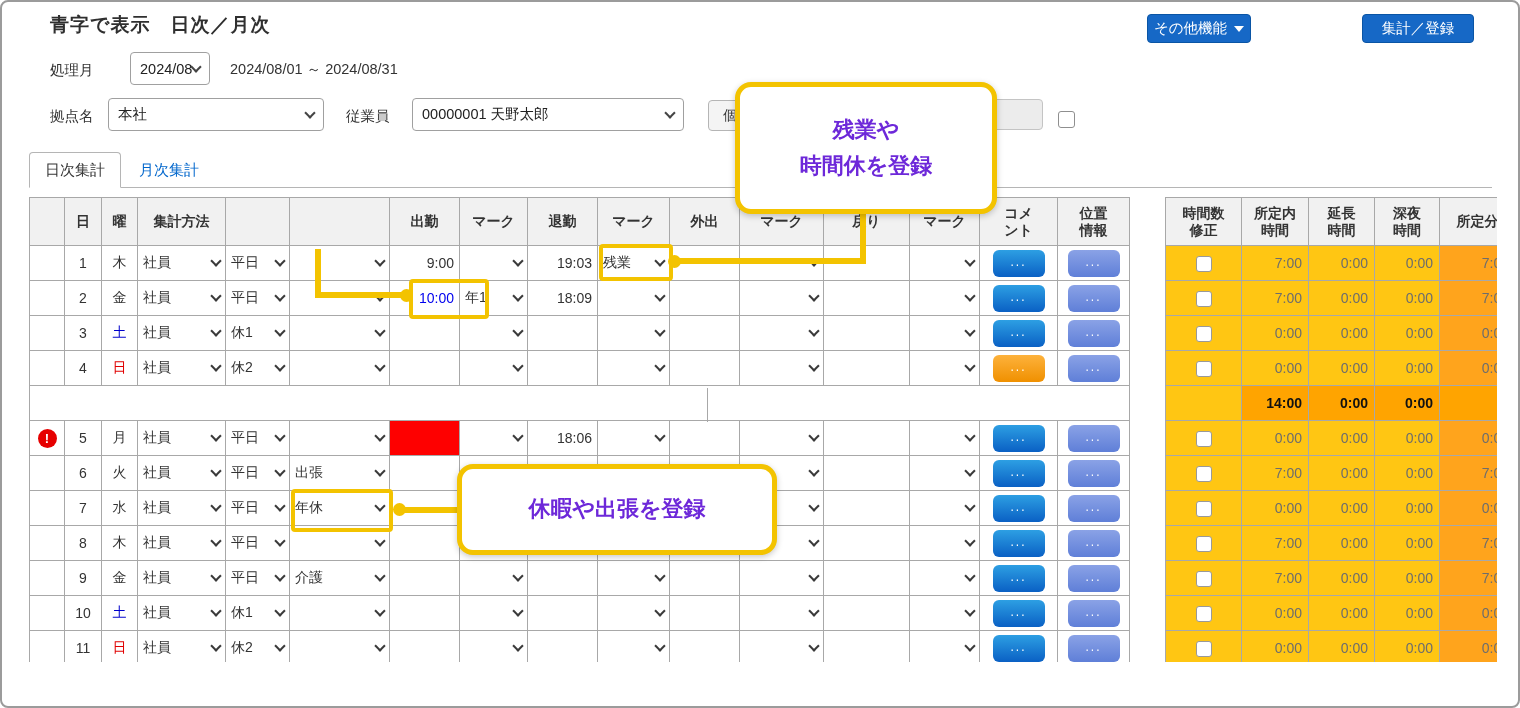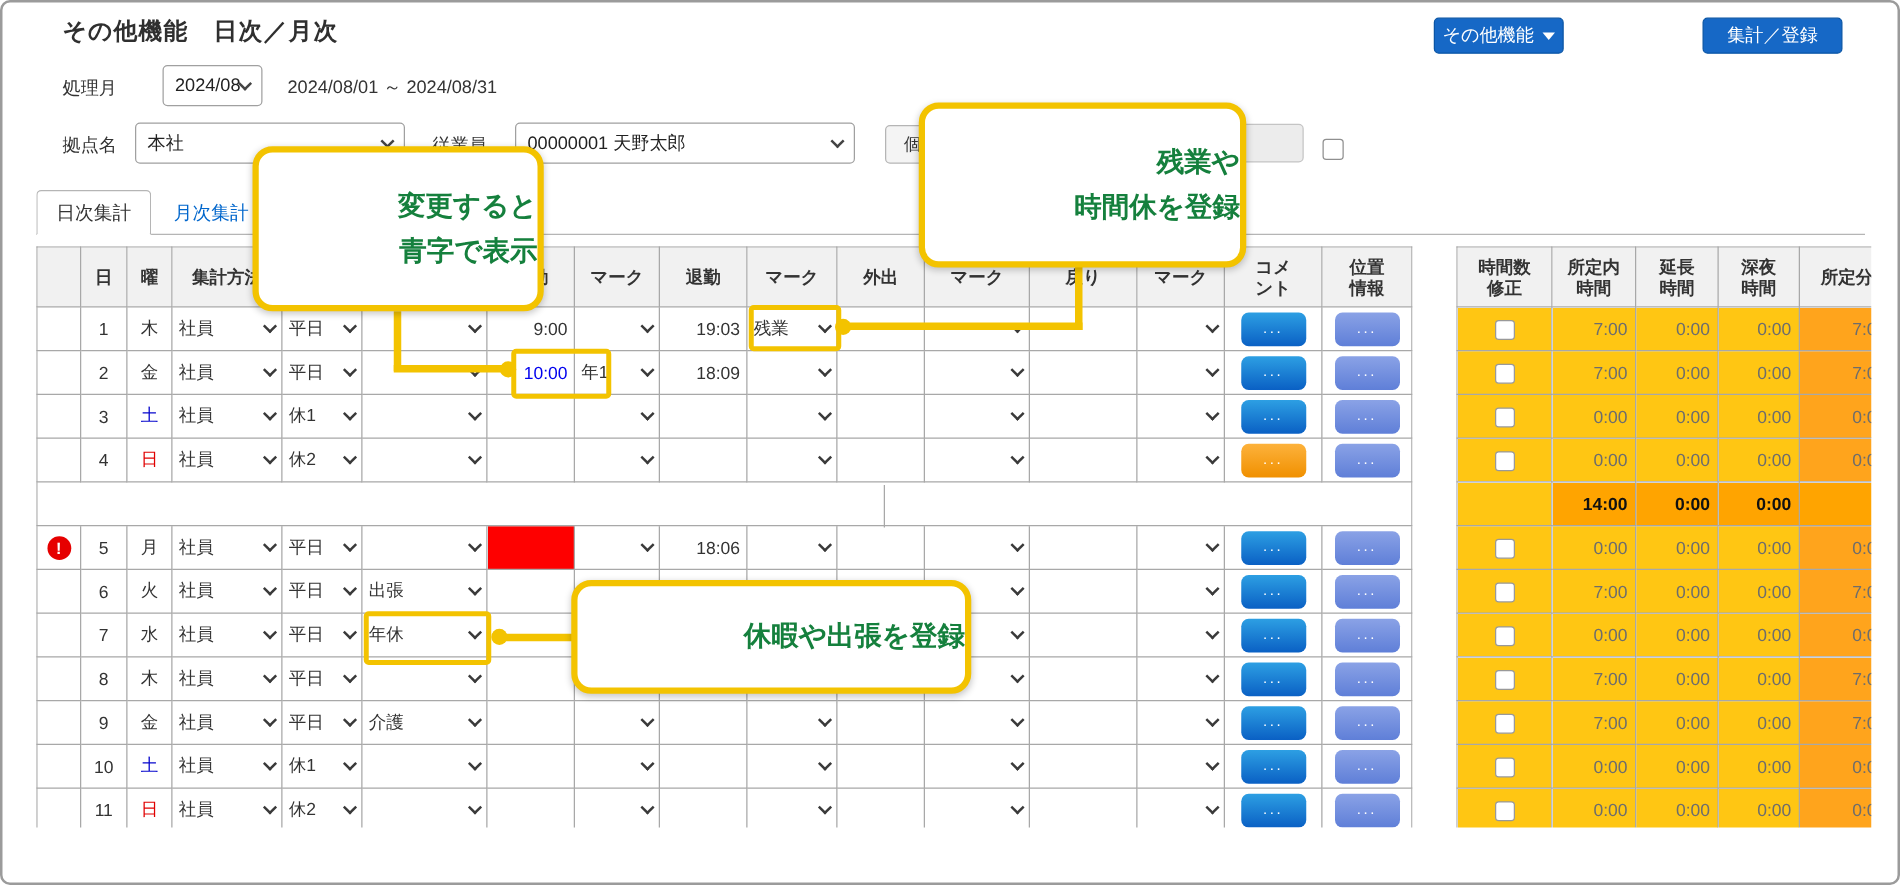--- a/index.html
+++ b/index.html
@@ -58,30 +58,30 @@
   .sum-val.orange { background:#ffa41c; }
   .sum-val.total { background:#ffa400; color:#111; font-weight:600; }
   .sum-chk-cell { background:#ffc613; text-align:center; }
   .sum-chk-cell.total { background:#ffc613; }
   .sum-cbx { width:16px; height:16px; background:#fff; border:1px solid #999; border-radius:3px; display:inline-block; margin-top:4px; cursor:pointer; }
 
   .hl-box { position:absolute; border:4px solid #f3c300; border-radius:4px; z-index:5; }
   .conn { position:absolute; background:#f3c300; z-index:6; }
   .dot { position:absolute; width:13px; height:13px; border-radius:50%; background:#f3c300; z-index:6; }
   .callout { position:absolute; background:#fff; border:5px solid #f3c300; border-radius:16px; z-index:7;
-             display:flex; flex-direction:column; align-items:flex-end; justify-content:center;
-             font-size:22px; font-weight:bold; color:#15803d; line-height:1.65; box-shadow:0 2px 6px rgba(0,0,0,.22); text-align:center; }
+             display:flex; flex-direction:column; align-items:center; justify-content:center;
+             font-size:22px; font-weight:bold; color:#6d28d9; line-height:1.65; box-shadow:0 2px 6px rgba(0,0,0,.22); text-align:center; }
 </style>
 </head>
 <body>
 
 <div class="stage">
 <div class="page">
 
-  <div class="title">その他機能　日次／月次</div>
+  <div class="title">青字で表示　日次／月次</div>
 
   <button class="top-btn" style="left:1145px; top:12px; width:104px;">
     <span>その他機能</span>
     <span class="tri"></span>
   </button>
   <button class="top-btn" style="left:1360px; top:12px; width:112px;">
     <span>集計／登録</span>
   </button>
 
   <div class="lbl" style="left:48px; top:59px;">処理月</div>
@@ -914,24 +914,20 @@
   <div class="conn" style="left:313px; top:290px; width:92px; height:6px;"></div>
   <div class="dot" style="left:398px; top:287px;"></div>
 
   <div class="conn" style="left:858px; top:210px; width:6px; height:52px;"></div>
   <div class="conn" style="left:674px; top:256px; width:190px; height:6px;"></div>
   <div class="dot" style="left:666px; top:253px;"></div>
 
   <div class="conn" style="left:398px; top:505px; width:60px; height:6px;"></div>
   <div class="dot" style="left:391px; top:501px;"></div>
 
-  <div class="callout" style="left:200px; top:115px; width:233px; height:132px;">
-    <div>変更すると</div>
-    <div>青字で表示</div>
-  </div>
   <div class="callout" style="left:733px; top:80px; width:262px; height:132px;">
     <div>残業や</div>
     <div>時間休を登録</div>
   </div>
   <div class="callout" style="left:455px; top:462px; width:320px; height:91px;">
     <div>休暇や出張を登録</div>
   </div>
 
 </div>
 </div>

